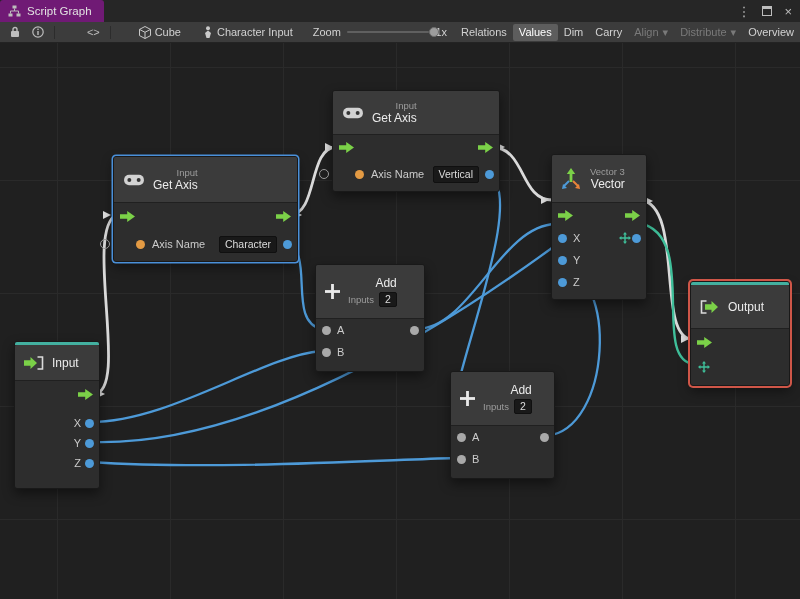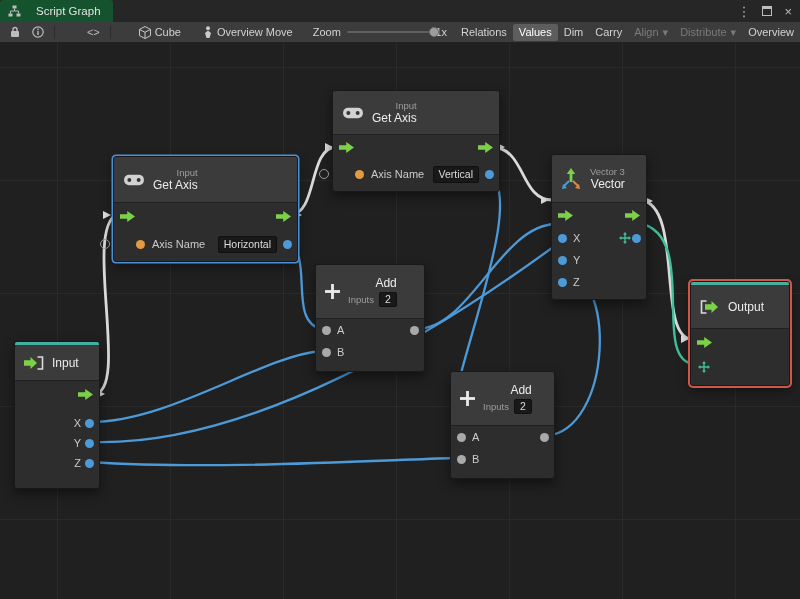--- a/index.html
+++ b/index.html
@@ -3,21 +3,21 @@
 <meta charset="utf-8">
 <style>
   * { margin:0; padding:0; box-sizing:border-box; }
   html,body { width:800px; height:599px; overflow:hidden; background:#1a1a1a;
     font-family:"Liberation Sans", sans-serif; -webkit-font-smoothing:antialiased; }
   .stage { position:relative; width:800px; height:599px; background:#1f1f1f; }
 
   
   .tabbar { position:absolute; top:0; left:0; right:0; height:22px; background:#262626;
     display:flex; align-items:stretch; z-index:3; }
-  .tab { display:flex; align-items:center; gap:15px; padding:0 12px 0 8px; background:#14532d;
+  .tab { display:flex; align-items:center; gap:6px; padding:0 12px 0 8px; background:#701a75;
     color:#e2e2e2; font-size:11.5px; border-radius:3px 3px 0 0; }
   .tabbar-right { margin-left:auto; display:flex; align-items:center; gap:12px; padding-right:8px;
     color:#bdbdbd; font-size:13px; }
   .tabbar-right .glyph { cursor:default; line-height:1; }
 
   .toolbar { position:absolute; top:22px; left:0; right:0; height:21px; background:#3c3c3c;
     border-bottom:1px solid #232323; display:flex; align-items:center; z-index:3;
     color:#d2d2d2; font-size:11px; white-space:nowrap; overflow:hidden; }
   .tbtn { display:flex; align-items:center; gap:4px; padding:2px 6px; border-radius:2px; height:17px; }
   .tbtn.active { background:#5d5d5d; color:#fff; }
@@ -216,21 +216,21 @@
       <span class="micon">
           <svg width="15" height="11">
             <use href="#flowArrow"></use>
           </svg>
         </span>
     </div>
     <div class="nrow row-val">
       <span class="ring"></span>
       <span class="dot c-orange" style="margin-right:7px"></span>
       <span class="plabel">Axis Name</span>
-      <span class="nfield">Horizontal</span>
+      <span class="nfield">Character</span>
       <span class="dot c-blue abs-r"></span>
     </div>
   </div>
 
   <div class="node" id="ga-top">
     <div class="nhead">
       <span class="micon">
           <svg width="22" height="14">
             <use href="#gamepadIcon"></use>
           </svg>
@@ -453,21 +453,21 @@
     <span class="tbtn" style="margin-left:18px">
       <svg width="12" height="13">
           <use href="#cubeIcon"></use>
         </svg>
       <span>Cube</span>
     </span>
     <span class="tbtn" style="margin-left:10px">
       <svg width="10" height="12">
           <use href="#personIcon"></use>
         </svg>
-      <span>Overview Move</span>
+      <span>Character Input</span>
     </span>
     <span style="margin-left:14px">Zoom</span>
     <span class="zoom-track">
       <span class="zoom-knob"></span>
     </span>
     <span>1x</span>
     <span class="tbtn" style="margin-left:8px">Relations</span>
     <span class="tbtn active">Values</span>
     <span class="tbtn">Dim</span>
     <span class="tbtn">Carry</span>

